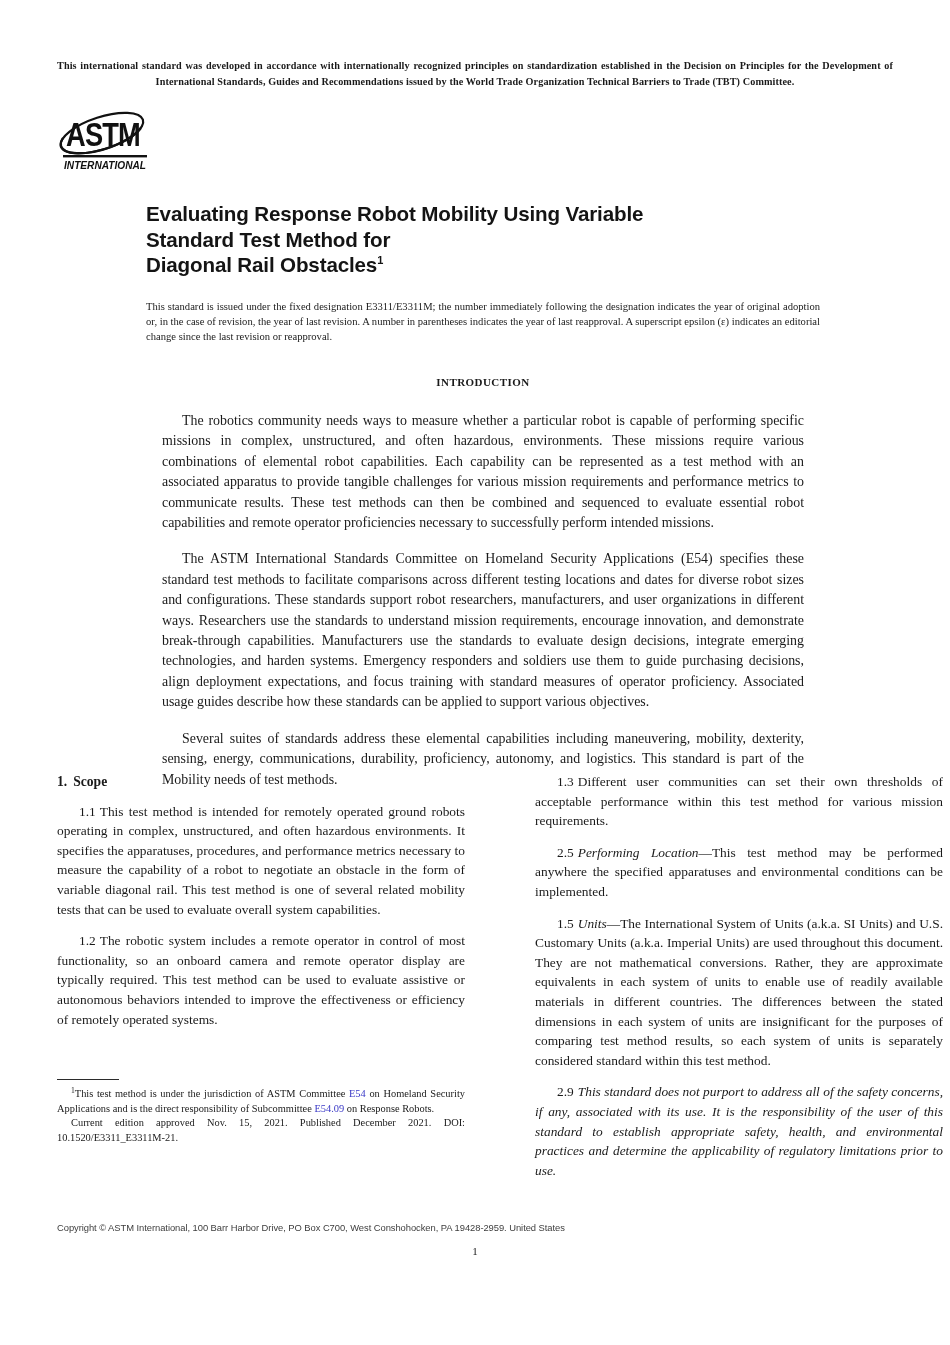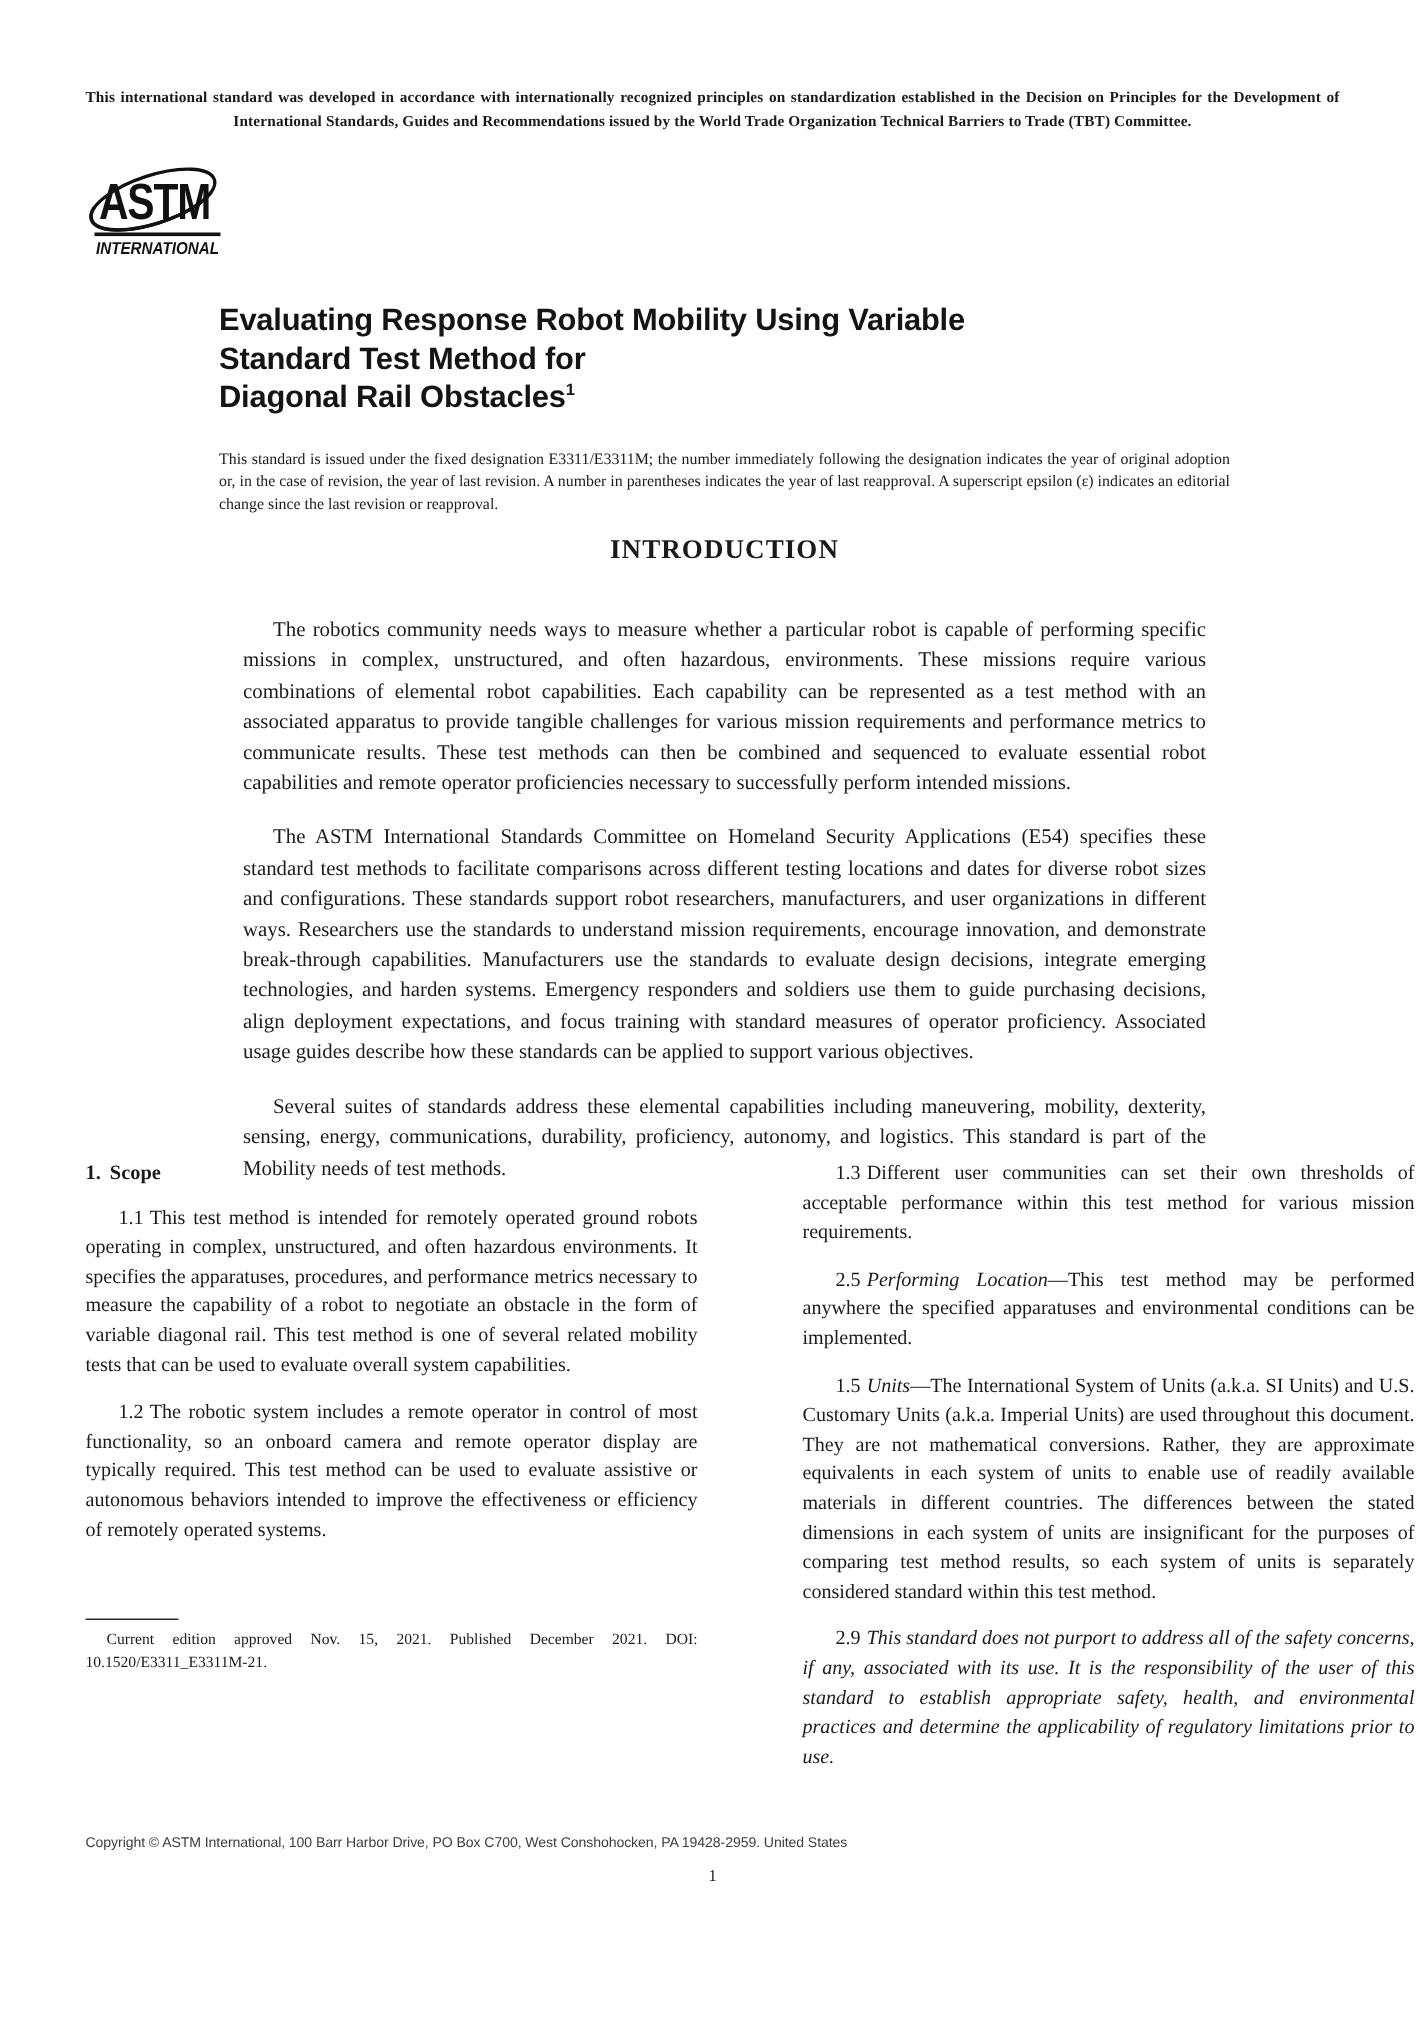--- a/index.html
+++ b/index.html
@@ -91,24 +91,24 @@
     width: 674px;
     font-size: 10.6px;
     line-height: 15.2px;
     text-align: justify;
   }
 
   
   .intro-head {
     position: absolute;
     left: 146px;
-    top: 356px;
+    top: 376px;
     width: 674px;
     text-align: center;
-    font-size: 18px;
+    font-size: 11px;
     font-weight: bold;
     letter-spacing: 0.04em;
   }
   .intro-body {
     position: absolute;
     left: 146px;
     top: 395px;
     width: 674px;
     font-size: 13.9px;
     line-height: 20.4px;
@@ -256,19 +256,20 @@
     <p>
       <span class="clause">1.5</span><em>Units</em><span>—The International System of Units (a.k.a. SI Units) and U.S. Customary Units (a.k.a. Imperial Units) are used throughout this document. They are not mathematical conversions. Rather, they are approximate equivalents in each system of units to enable use of readily available materials in different countries. The differences between the stated dimensions in each system of units are insignificant for the purposes of comparing test method results, so each system of units is separately considered standard within this test method.</span>
     </p>
     <p>
       <span class="clause">2.9</span><em>This standard does not purport to address all of the safety concerns, if any, associated with its use. It is the responsibility of the user of this standard to establish appropriate safety, health, and environmental practices and determine the applicability of regulatory limitations prior to use.</em>
     </p>
   </div>
 
   <div class="footnote-rule"></div>
   <div class="footnote">
+    <p class="indented"><sup>1</sup><span>This test method is under the jurisdiction of ASTM Committee </span><span class="lnk">E54</span><span> on Homeland Security Applications and is the direct responsibility of Subcommittee </span><span class="lnk">E54.09</span><span> on Response Robots.</span></p>
     <p class="indented">Current edition approved Nov. 15, 2021. Published December 2021. DOI: 10.1520/E3311_E3311M-21.</p>
   </div>
 
   <div class="footer-copy">Copyright © ASTM International, 100 Barr Harbor Drive, PO Box C700, West Conshohocken, PA 19428-2959. United States</div>
   <div class="page-number">1</div>
 
 </div>
 
 </body></html>

